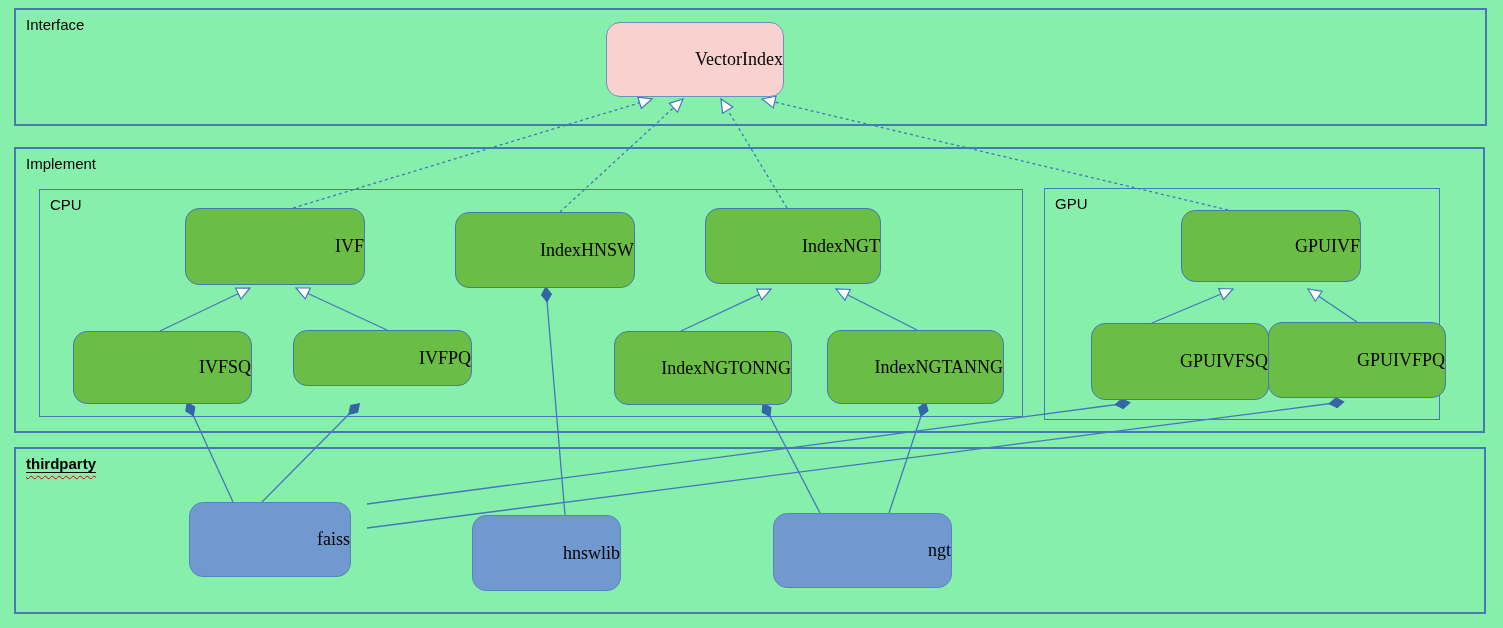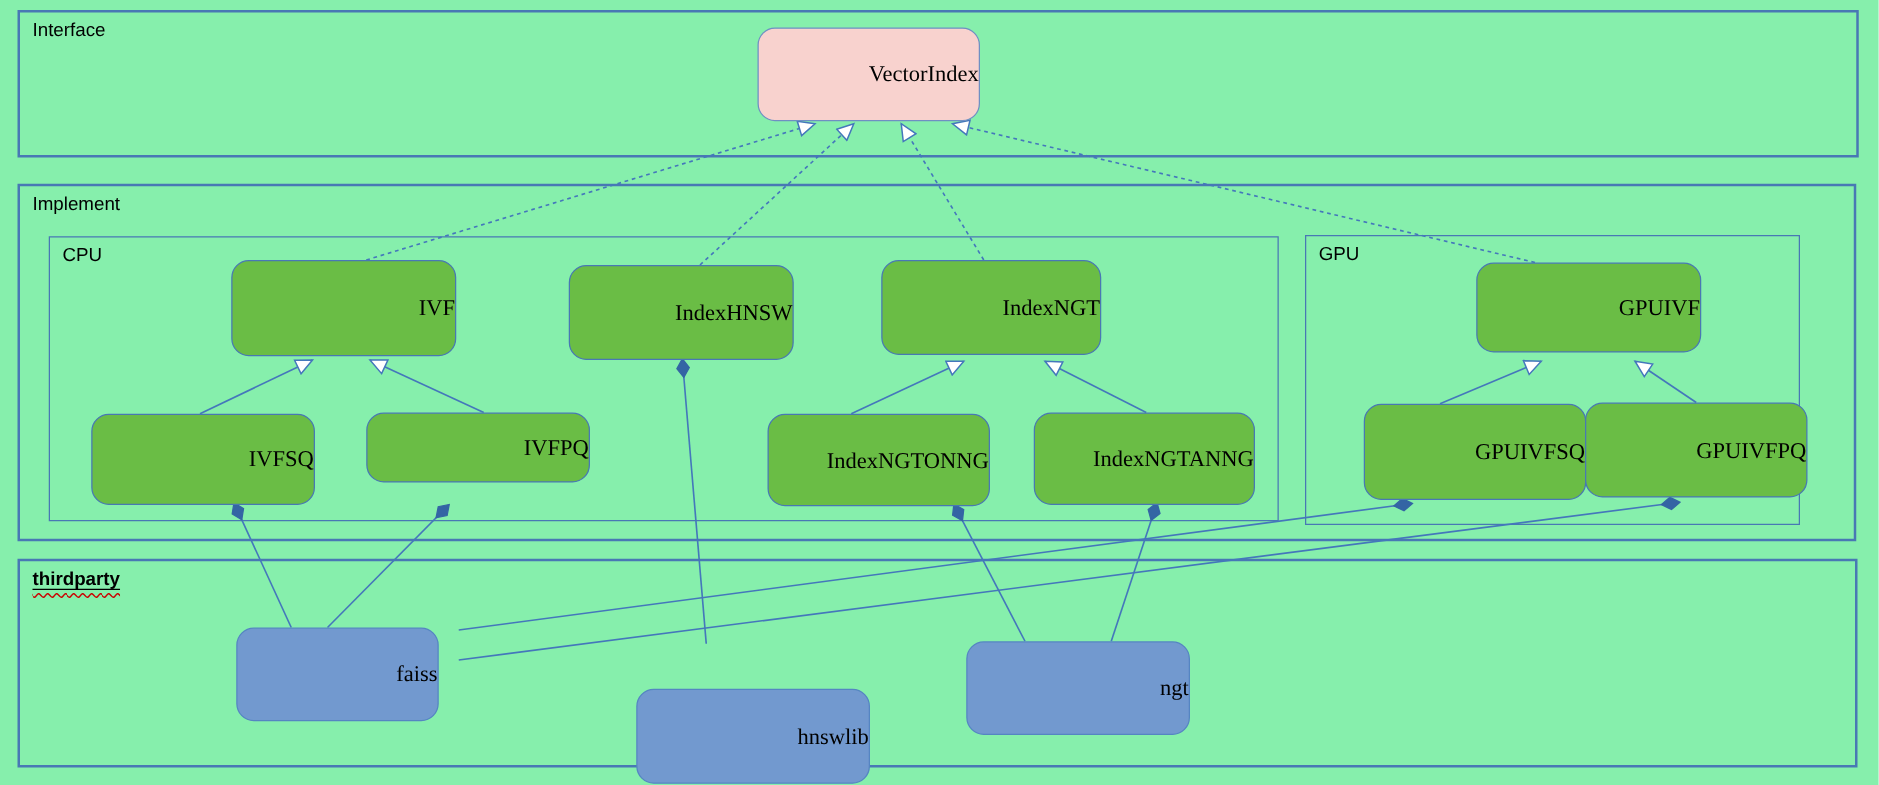--- a/index.html
+++ b/index.html
@@ -142,20 +142,20 @@
   <div class="node green" style="left:1065px; top:323px; width:178px; height:77px;margin-left:26px;">
     <span>GPUIVFSQ</span>
   </div>
   <div class="node green" style="left:1268px; top:322px; width:178px; height:76px;">
     <span>GPUIVFPQ</span>
   </div>
 
   <div class="node blue" style="left:189px; top:502px; width:162px; height:75px;">
     <span>faiss</span>
   </div>
-  <div class="node blue" style="left:509px; top:515px; width:187px; height:76px;margin-top:36px;">
+  <div class="node blue" style="left:472px; top:515px; width:149px; height:76px;">
     <span>hnswlib</span>
   </div>
   <div class="node blue" style="left:773px; top:513px; width:179px; height:75px;">
     <span>ngt</span>
   </div>
 
 </div>
 
 </body></html>

